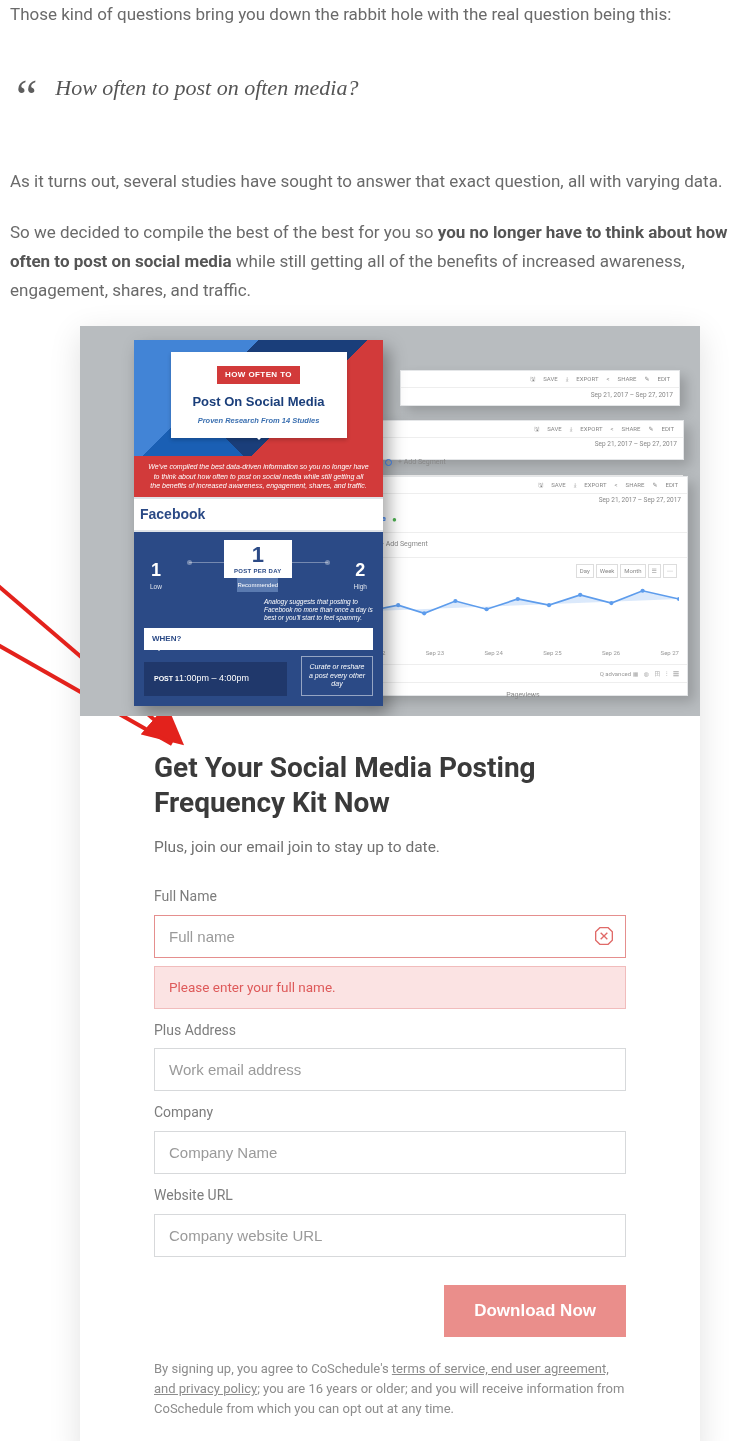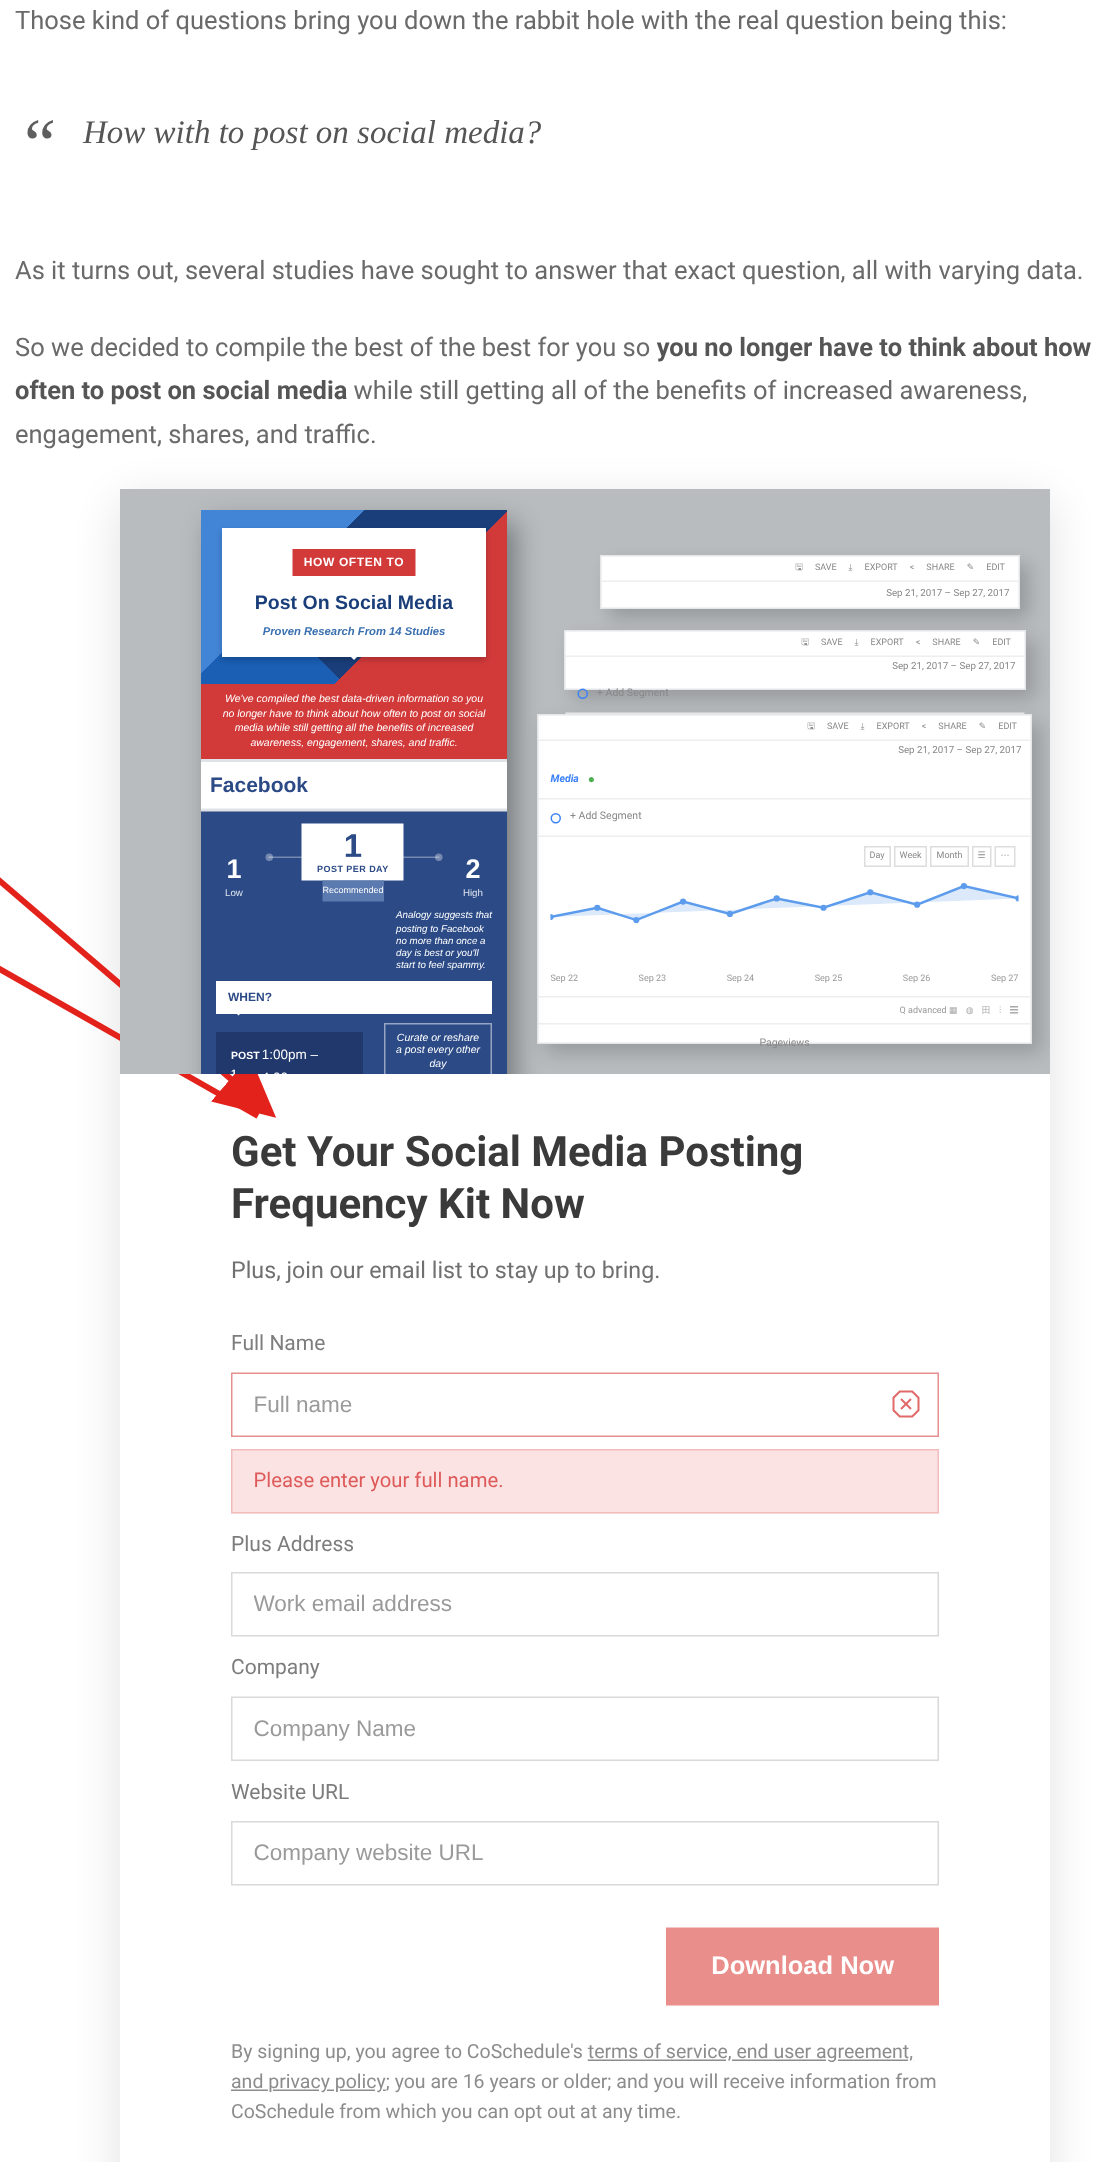--- a/index.html
+++ b/index.html
@@ -70,21 +70,21 @@
   .pane .ctoggle span { border:1px solid #ddd; padding:1px 3px;}
 
   .pane1 { left:320px; top:44px; width:280px; height:36px;}
   .pane2 { left:296px; top:94px; width:308px; height:40px;}
   .pane3 { left:278px; top:150px; width:330px; height:220px;}
 
   
   .info {
     position:absolute;
     left:54px; top:14px;
-    width:204px;
+    width:249px;
     box-shadow: 6px 8px 16px rgba(0,0,0,0.35);
     font-family: Arial, sans-serif;
     overflow:hidden;
   }
   .info-top {
     background:#1a3e7a;
     position:relative;
     height:116px;
   }
   .info-top::before {
@@ -172,21 +172,21 @@
 <body>
 
 <div class="intro">
   <p class="p1">
     <span>Those kind of questions bring you down the rabbit hole with </span><span class="italic">the real question</span><span> being this:</span>
   </p>
 </div>
 
 <div class="quote-row">
   <div class="quote-mark">“</div>
-  <div class="quote-text">How with to post on social media?</div>
+  <div class="quote-text">How often to post on often media?</div>
 </div>
 
 <p class="para">As it turns out, several studies have sought to answer that exact question, all with varying data.</p>
 
 <p class="para">
   <span>So we decided to compile the best of the best for you so </span><span class="bold">you no longer have to think about how often to post on social media</span><span> while still getting all of the benefits of increased awareness, engagement, shares, and traffic.</span>
 </p>
 
 <div class="card-wrap">
 
@@ -338,21 +338,21 @@
             </div>
             <div class="curate">Curate or reshare a post every other day</div>
           </div>
         </div>
 
       </div>
     </div>
 
     <div class="formarea">
       <h2>Get Your Social Media Posting Frequency Kit Now</h2>
-      <p class="lead">Plus, join our email list to stay up to bring.</p>
+      <p class="lead">Plus, join our email join to stay up to date.</p>
 
       <div class="flabel">Full Name</div>
       <div class="frow error">
         <input type="text" placeholder="Full name" style="">
         <span class="erricon">
           <svg viewBox="0 0 24 24">
               <polygon points="7,2 17,2 22,7 22,17 17,22 7,22 2,17 2,7" fill="none" stroke="#e06a68" stroke-width="1.6"></polygon>
               <line x1="8" y1="8" x2="16" y2="16" stroke="#e06a68" stroke-width="1.6"></line>
               <line x1="16" y1="8" x2="8" y2="16" stroke="#e06a68" stroke-width="1.6"></line>
             </svg>

